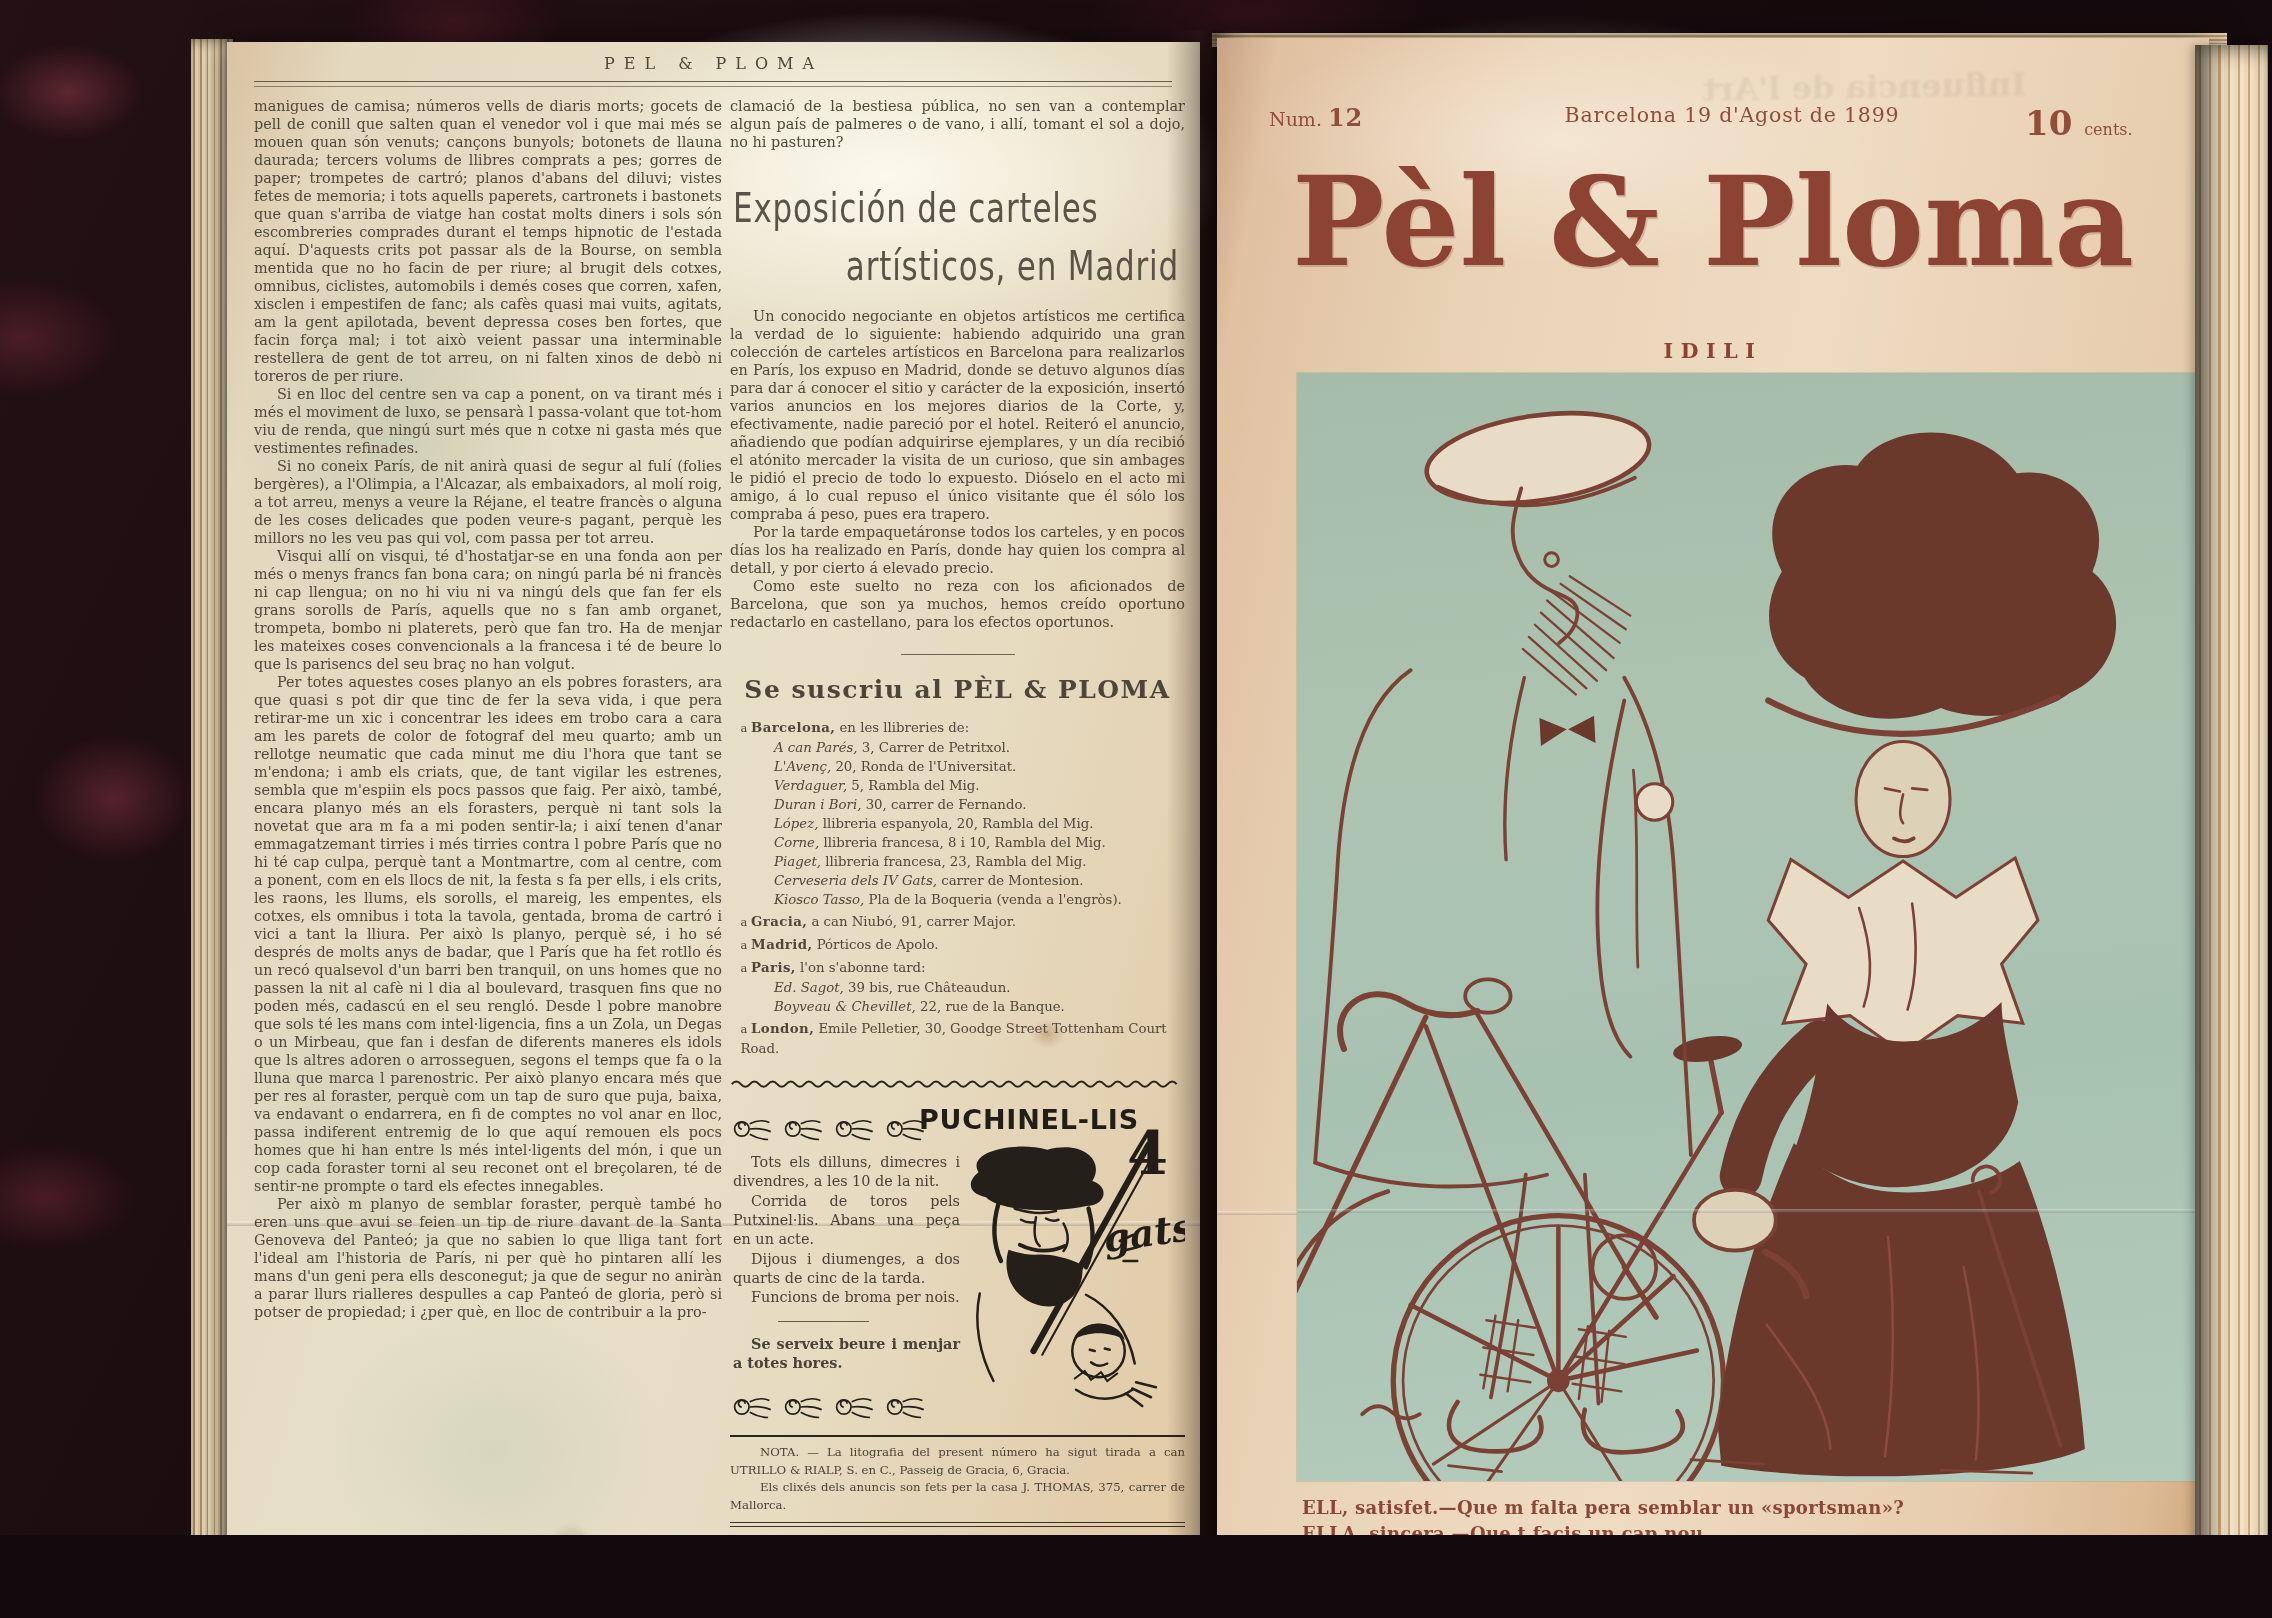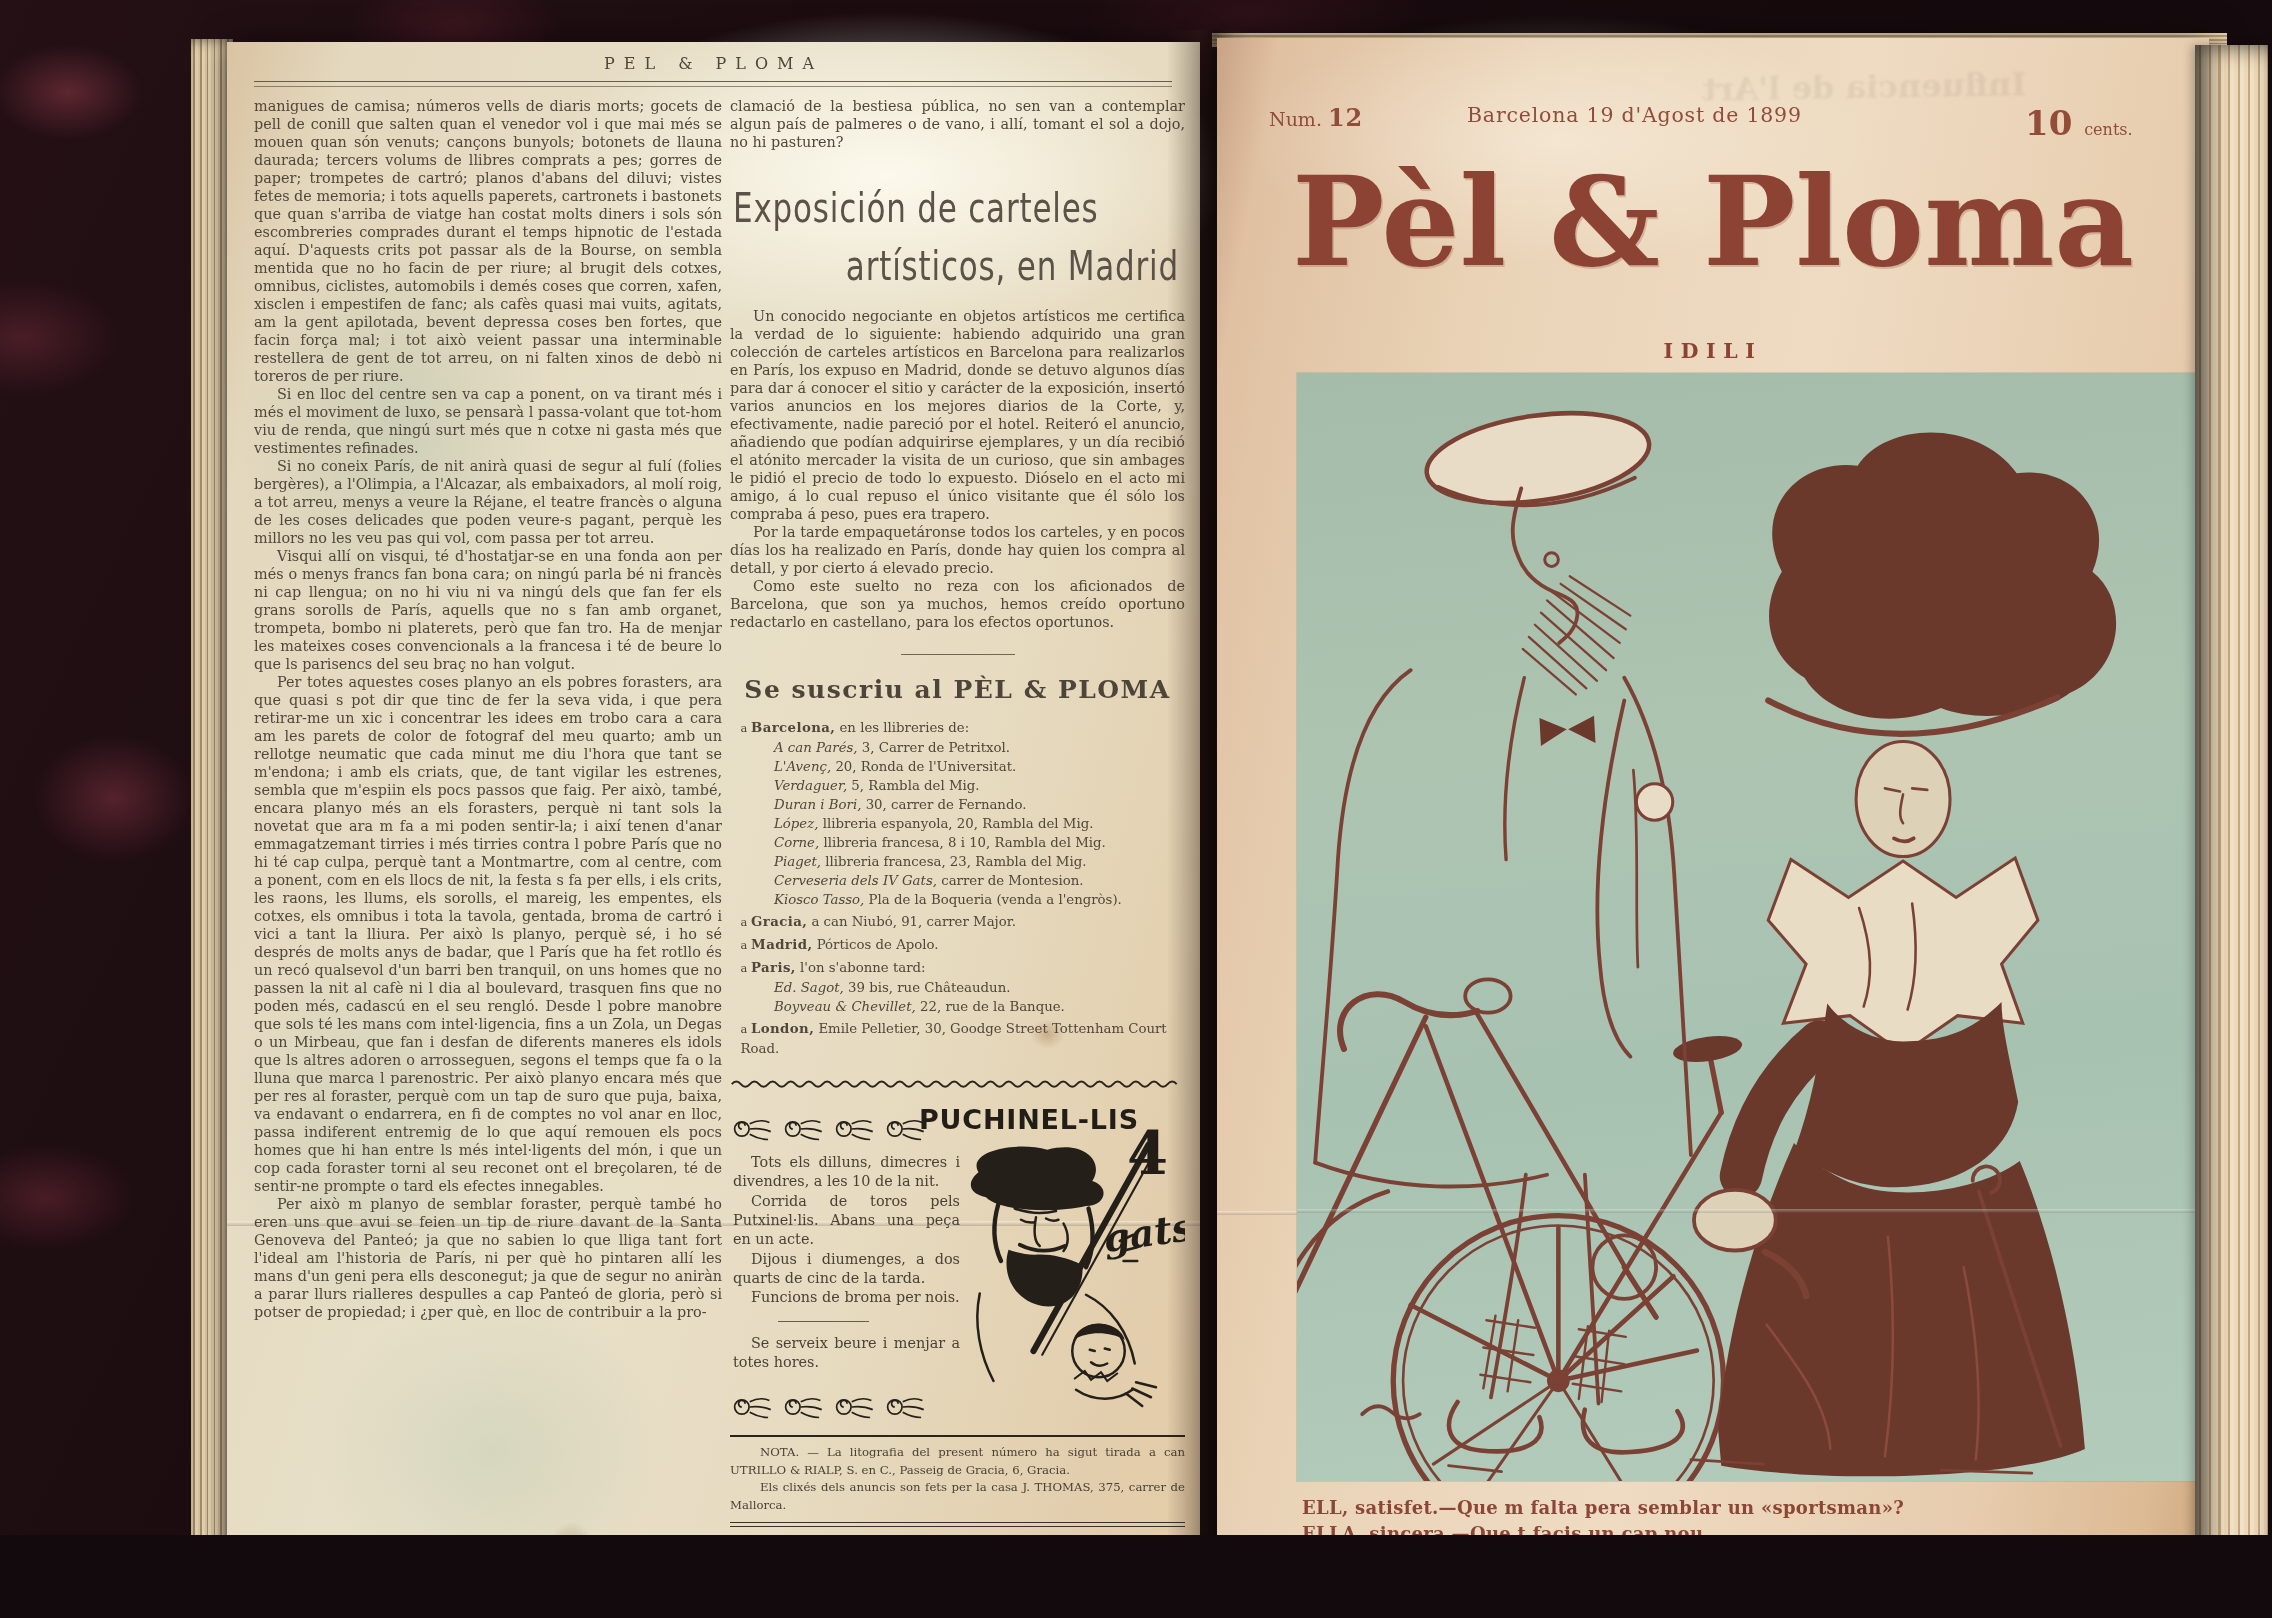--- a/index.html
+++ b/index.html
@@ -75,21 +75,21 @@
 
   .wavy{margin-top:19.7px;}
   .ad{position:relative;height:330px;margin-top:4.5px;}
   .orn-row{position:absolute;display:flex;gap:9px;}
   .ad-title{position:absolute;left:189px;top:13.6px;font-family:"DejaVu Sans",sans-serif;
     font-weight:bold;font-size:27px;letter-spacing:0.8px;color:#221d17;}
   .ad-text{position:absolute;left:3px;top:56px;width:227px;font-size:14.4px;line-height:19.3px;
     text-align:justify;color:#4a4136;}
   .ad-text p{margin:0;text-indent:18px;}
   .ad-rule{width:91px;border-top:1px solid rgba(70,60,45,.8);margin:13.6px 0 12px 45px;}
-  .ad-note{font-weight:normal;text-indent:18px;}
+  .ad-note{font-weight:bold;text-indent:18px;}
   .gats-wrap{position:absolute;left:211px;top:33px;width:250px;height:297px;}
   .big4{position:absolute;left:186px;top:-6px;font-size:59px;font-weight:bold;color:#221d17;line-height:1;}
   .gats-word{position:absolute;left:162px;top:94px;font-size:38px;font-weight:bold;font-style:italic;
     color:#221d17;transform:rotate(-8deg);}
   .thick-rule{border-top:2.6px solid #2a241c;margin-top:7.6px;}
   .nota{font-size:11.7px;line-height:17.4px;color:#4a4136;margin-top:7.6px;text-align:justify;}
   .nota .n1{text-indent:30px;margin:0;}
   .nota .n2{text-indent:30px;margin:0;}
   .dbl-rule{height:3.8px;border-top:1.1px solid #3a3228;border-bottom:0.8px solid #3a3228;margin-top:7.6px;}
   .imprint{font-size:12.5px;margin-top:9px;text-align:right;color:#4a4136;text-indent:0;}
@@ -102,21 +102,21 @@
   #right-page{position:absolute;left:1217px;top:38px;width:992px;height:1538px;
     background:linear-gradient(100deg,#c8a284 0%,#e0c1a2 5%,#ead4b8 26%,#eedbc2 52%,#e7ccae 80%,#dcba94 94%,#cfa87f 100%);
     box-shadow:0 0 33px rgba(0,0,0,.5);}
   .rp-glare{position:absolute;left:30px;top:-23px;width:621px;height:250px;
     background:radial-gradient(closest-side,rgba(255,250,238,.45),rgba(255,250,238,0));}
   .rp-crease{position:absolute;left:0;top:1173px;width:100%;height:3.8px;
     background:linear-gradient(180deg,rgba(255,250,240,.45),rgba(100,70,45,.22));}
   .rp-head{position:absolute;top:65px;color:#914c3a;}
   .issue{left:52px;font-size:19px;}
   .issue b{font-size:24px;letter-spacing:0.8px;}
-  .rp-date{left:250px;width:530px;text-align:left;font-size:20.5px;letter-spacing:0.8px;}
+  .rp-date{left:250px;width:530px;text-align:center;font-size:20.5px;letter-spacing:0.8px;}
   .price{left:808px;font-size:16px;}
   .price b{font-size:34px;}
   .ghost{position:absolute;color:#6f604c;opacity:.10;transform:scaleX(-1) rotate(1deg);
     font-size:32px;filter:blur(0.9px);font-weight:bold;}
   .masthead{position:absolute;left:0;top:112px;width:100%;text-align:center;
     font-size:123px;font-weight:bold;color:#8d4334;letter-spacing:0px;
     text-shadow:1.5px 1.5px 0 rgba(141,67,52,.25);}
   .plate-title{position:absolute;left:0;top:301px;width:100%;text-align:center;
     font-size:20.5px;font-weight:bold;letter-spacing:7.6px;color:#8d4334;}
   .panel{position:absolute;left:80px;top:335px;width:900px;height:1108px;

